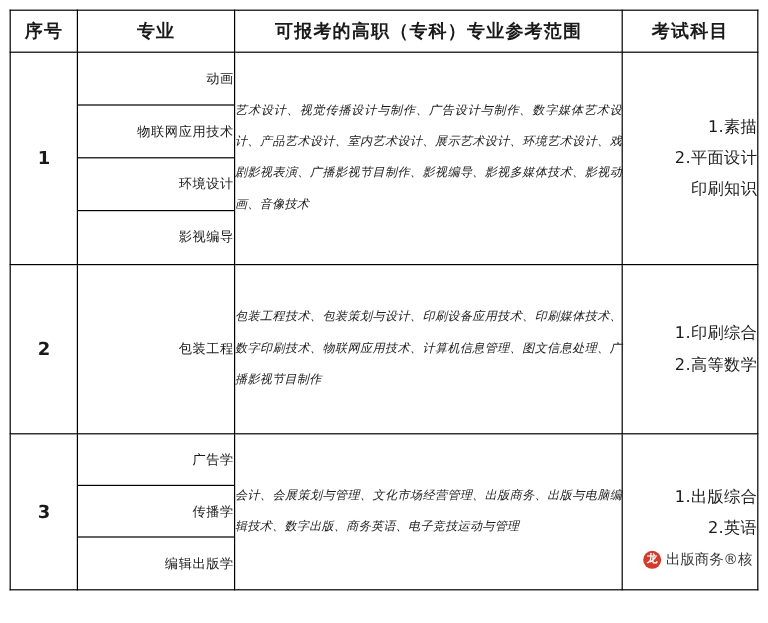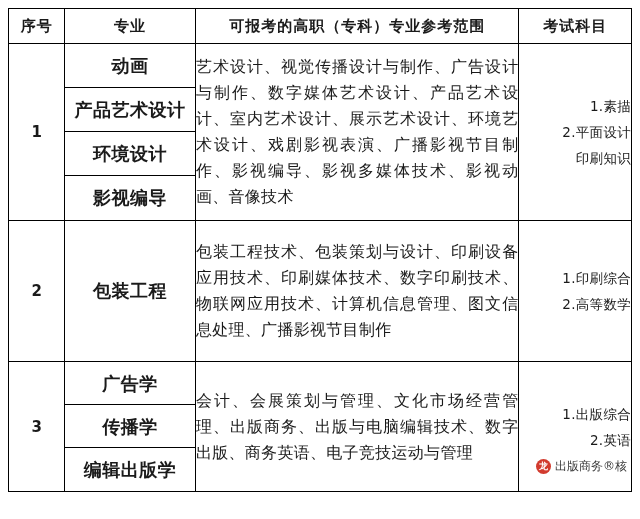--- a/index.html
+++ b/index.html
@@ -47,41 +47,41 @@
 
   .no-cell {
     text-align: center;
     font-size: 15px;
     font-weight: bold;
   }
   .majors-wrap {
     display: block;
   }
   .major-item {
-    font-size: 18px;
-    text-align: center;
+    font-size: 11px;
+    text-align: right;
     border-bottom: 1px solid #000;
     height: 44px;
     line-height: 44px;
     letter-spacing: 0.5px;
     box-sizing: border-box;
-    font-weight: bold;
   }
   .major-item.last {
     border-bottom: none;
   }
   .majors-cell {
     padding: 0;
   }
   .scope-cell {
-    font-size: 16px;
+    font-size: 10px;
     line-height: 26px;
     padding: 6px 8px;
     text-align: justify;
     letter-spacing: 0.3px;
+    font-style: italic;
   }
   .exam-cell {
     font-size: 13.5px;
     line-height: 26px;
     padding: 6px 6px 6px 10px;
     letter-spacing: 0.3px;
     text-align: right;
   }
   .exam-line {
     white-space: nowrap;
@@ -136,21 +136,21 @@
         <th class="hdr">考试科目</th>
       </tr>
     </thead>
     <tbody>
 
       <tr class="row-1">
         <td class="no-cell">1</td>
         <td class="majors-cell">
           <div class="majors-wrap">
             <div class="major-item">动画</div>
-            <div class="major-item">产品艺术设计</div>
+            <div class="major-item">物联网应用技术</div>
             <div class="major-item">环境设计</div>
             <div class="major-item last">影视编导</div>
           </div>
         </td>
         <td class="scope-cell">艺术设计、视觉传播设计与制作、广告设计与制作、数字媒体艺术设计、产品艺术设计、室内艺术设计、展示艺术设计、环境艺术设计、戏剧影视表演、广播影视节目制作、影视编导、影视多媒体技术、影视动画、音像技术</td>
         <td class="exam-cell">
           <div class="exam-line">1.素描</div>
           <div class="exam-line wrapped">2.平面设计印刷知识</div>
         </td>
       </tr>

